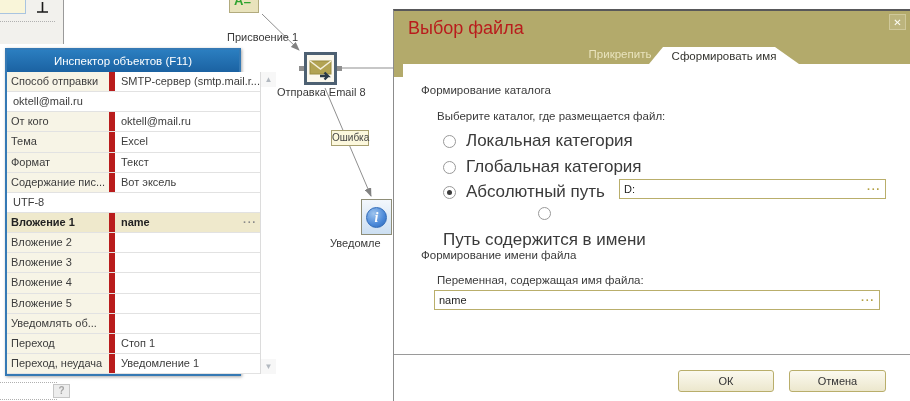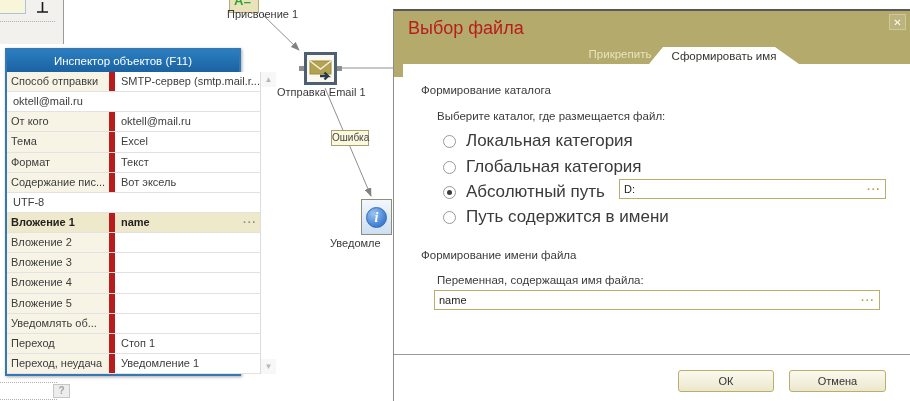--- a/index.html
+++ b/index.html
@@ -114,32 +114,32 @@
       </marker>
     </defs>
     <line x1="262" y1="14" x2="299" y2="50" stroke="#8f8f8f" stroke-width="1" marker-end="url(#arrow)"></line>
     <line x1="340" y1="68" x2="394" y2="68" stroke="#8f8f8f" stroke-width="1"></line>
     <line x1="325" y1="88" x2="371" y2="196" stroke="#8f8f8f" stroke-width="1" marker-end="url(#arrow)"></line>
   </svg>
 
   <div class="assign-node">
     <span>A=</span>
   </div>
-  <div class="node-label" style="left:215px; top:8px;padding-left:12px;">Присвоение 1</div>
+  <div class="node-label" style="left:215px; top:31px;padding-left:12px;">Присвоение 1</div>
 
   <div class="email-node">
     <svg width="27" height="27" viewBox="0 0 27 27">
       <rect x="3" y="6" width="21" height="13" fill="#b2a353" stroke="#9a8c40" stroke-width="1"></rect>
       <path d="M3 6 L13.5 14 L24 6" fill="none" stroke="#f4efdb" stroke-width="1.5"></path>
       <path d="M13 21 h8 l-3.5 -3.5 M21 21 l-3.5 3.5" stroke="#2a3a4a" stroke-width="2.4" fill="none"></path>
     </svg>
   </div>
   <div class="connector" style="left:337px; top:66px;"></div>
   <div class="connector" style="left:299px; top:66px;"></div>
-  <div class="node-label" style="left:277px; top:86px;">Отправка Email 1</div>
+  <div class="node-label" style="left:277px; top:86px;">Отправка Email 8</div>
 
   <div class="error-tag">Ошибка</div>
 
   <div class="notify-node">
     <div class="info-circle">i</div>
   </div>
   <div class="node-label" style="left:330px; top:237px;">Уведомле</div>
 
   <div class="inspector">
     <div class="insp-header">Инспектор объектов (F11)</div>
@@ -232,21 +232,21 @@
     <div class="radio-row" style="left:49px; top:146px;">
       <span class="radio-circle"></span>
       <span class="rlabel">Глобальная категория</span>
     </div>
     <div class="radio-row" style="left:49px; top:171px;">
       <span class="radio-circle">
           <span class="dot"></span>
         </span>
       <span class="rlabel">Абсолютный путь</span>
     </div>
-    <div class="radio-row" style="left:49px; top:196px;">
+    <div class="radio-row" style="left:49px; top:196px;flex-direction:column;">
       <span class="radio-circle"></span>
       <span class="rlabel">Путь содержится в имени</span>
     </div>
 
     <div class="dlg-input" style="left:225px; top:168px; width:267px;">
       <span>D:</span>
       <span class="input-ellipsis">···</span>
     </div>
 
     <div class="dlg-label" style="left:27px; top:238px;">Формирование имени файла</div>

